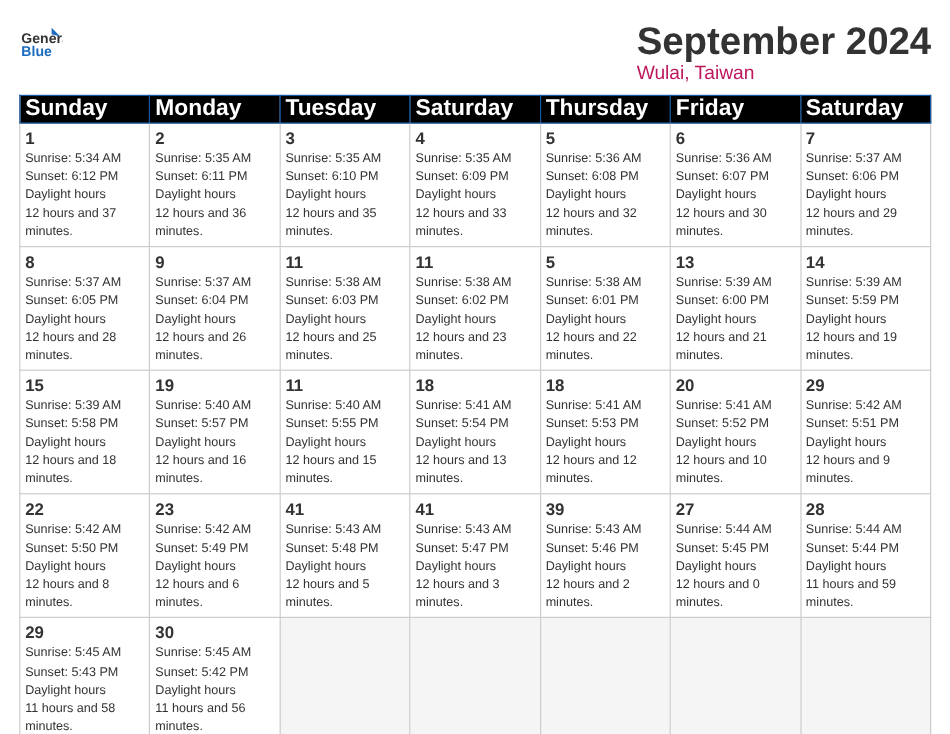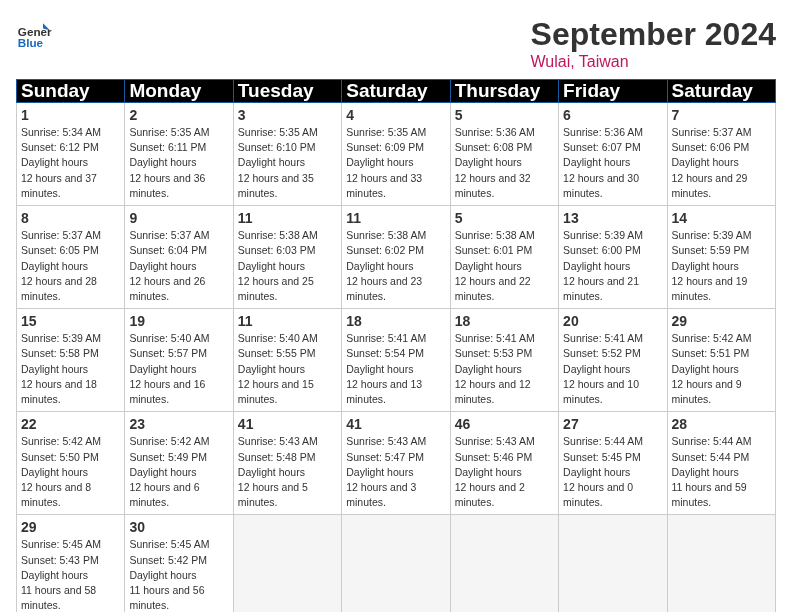--- a/index.html
+++ b/index.html
@@ -208,21 +208,21 @@
       </td>
         <td>
         <span class="day-num">41</span>
         <span class="cell-text">Sunrise: 5:43 AM<br>Sunset: 5:48 PM<br>Daylight hours<br>12 hours and 5 minutes.</span>
       </td>
         <td>
         <span class="day-num">41</span>
         <span class="cell-text">Sunrise: 5:43 AM<br>Sunset: 5:47 PM<br>Daylight hours<br>12 hours and 3 minutes.</span>
       </td>
         <td>
-        <span class="day-num">46</span>
+        <span class="day-num">39</span>
         <span class="cell-text">Sunrise: 5:43 AM<br>Sunset: 5:46 PM<br>Daylight hours<br>12 hours and 2 minutes.</span>
       </td>
         <td>
         <span class="day-num">27</span>
         <span class="cell-text">Sunrise: 5:44 AM<br>Sunset: 5:45 PM<br>Daylight hours<br>12 hours and 0 minutes.</span>
       </td>
         <td>
         <span class="day-num">28</span>
         <span class="cell-text">Sunrise: 5:44 AM<br>Sunset: 5:44 PM<br>Daylight hours<br>11 hours and 59 minutes.</span>
       </td>

